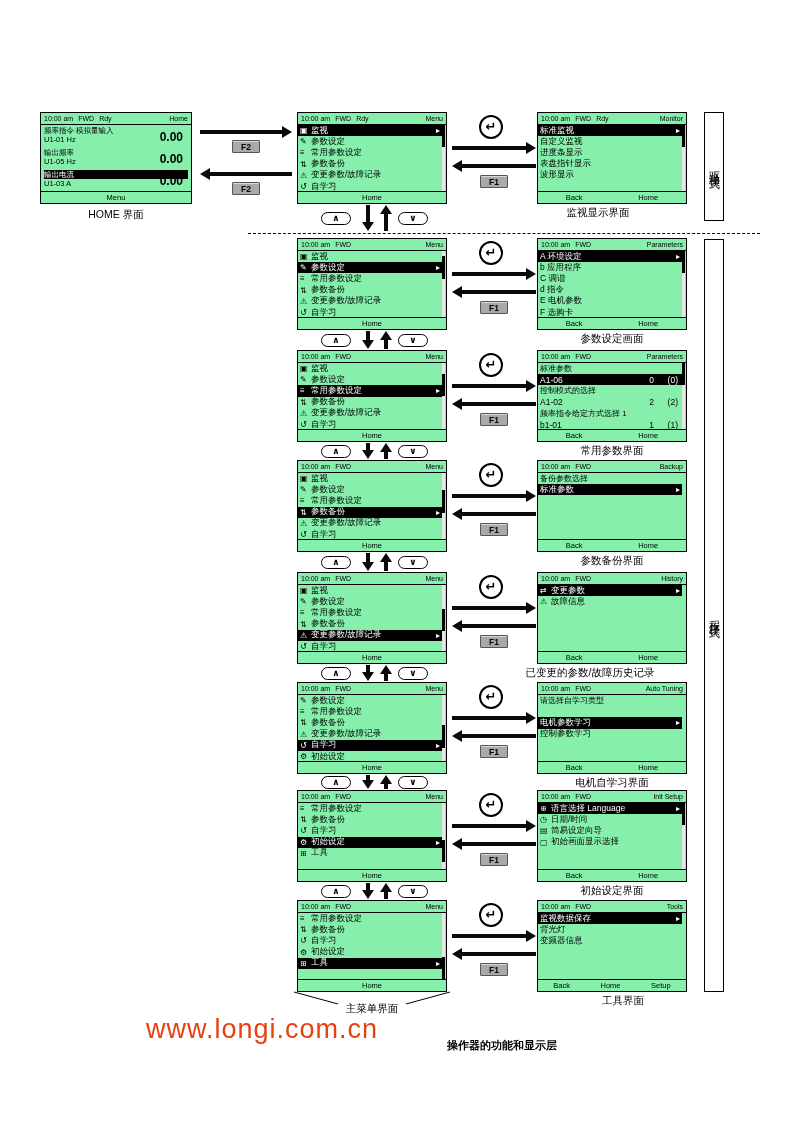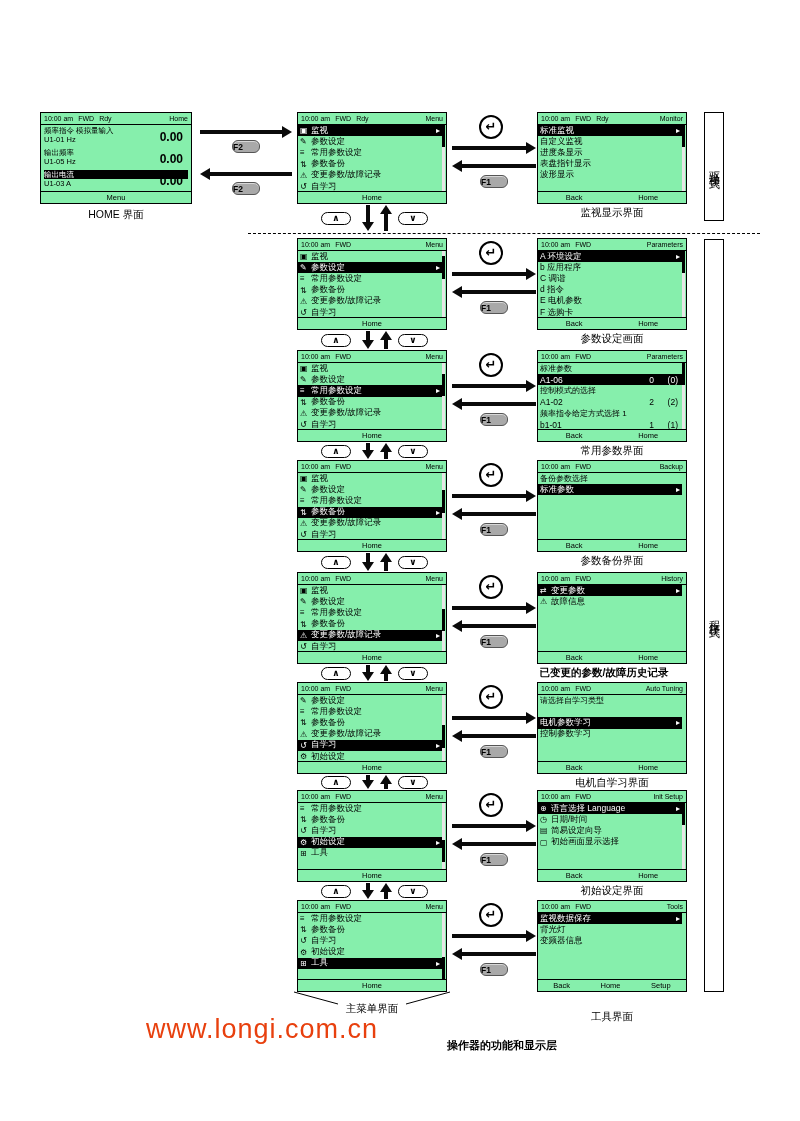--- a/index.html
+++ b/index.html
@@ -32,21 +32,21 @@
   #home-screen{left:40px;top:112px;width:152px;height:92px;}
   .home-body{position:absolute;top:12px;left:0;right:0;bottom:11px;padding:1px 3px;}
   .mon{position:relative;height:22px;}
   .mon-name{font-size:7.5px;line-height:9px;white-space:nowrap;}
   .mon-name.hl{background:#000;color:#fff;}
   .mon-sub{font-size:7.5px;line-height:9px;}
   .mon-val{position:absolute;right:5px;top:4px;font-size:12px;font-weight:bold;}
   #home-caption{left:40px;top:208px;width:152px;}
 
   
-  .fkey{position:absolute;background:#a9a9a9;border:1px solid #555;border-radius:6px;color:#000;font-size:8.5px;font-weight:bold;line-height:12px;box-sizing:border-box;box-shadow:inset 0 1px 0 rgba(255,255,255,.55);}
+  .fkey{position:absolute;background:#a9a9a9;border:1px solid #555;border-radius:1px;color:#000;font-size:8.5px;font-weight:bold;text-align:center;line-height:12px;box-sizing:border-box;box-shadow:inset 0 1px 0 rgba(255,255,255,.55);}
   .enter-key{position:absolute;border:2px solid #000;border-radius:50%;background:#fff;font-size:13px;font-weight:bold;text-align:center;line-height:20px;box-sizing:border-box;}
   .oval-key{position:absolute;border:1.5px solid #000;border-radius:7px;background:#fff;font-size:9px;font-weight:bold;text-align:center;line-height:10px;box-sizing:border-box;}
 
   
   .harrow,.varrow{position:absolute;}
   .harrow div,.varrow div{position:absolute;}
   .harrow .shaft{top:4px;height:4px;background:#0a0a0a;}
   .varrow .shaft{left:4px;width:4px;background:#0a0a0a;}
   .head-right{right:0;top:0;width:0;height:0;border-top:6px solid transparent;border-bottom:6px solid transparent;border-left:10px solid #0a0a0a;}
   .head-left{left:0;top:0;width:0;height:0;border-top:6px solid transparent;border-bottom:6px solid transparent;border-right:10px solid #0a0a0a;}
@@ -456,21 +456,21 @@
         </div>
       </div>
       <div class="sb">
         <div class="sb-th" style="top: 0%;"></div>
       </div>
       <div class="lcd-foot">
         <span class="fk">Back</span>
         <span class="fk">Home</span>
       </div>
     </div>
-    <div class="cap" style="position: absolute; left: 522px; top: 206px; width: 180px;">监视显示界面</div>
+    <div class="cap" style="position: absolute; left: 508px; top: 206px; width: 180px;">监视显示界面</div>
     <div class="lcd" style="position: absolute; left: 537px; top: 238px; width: 150px; height: 92px;">
       <div class="lcd-head">
         <span class="st">10:00 am</span>
         <span class="st">FWD</span>
         <span class="mode">Parameters</span>
       </div>
       <div class="lcd-body">
         <div class="lcd-item hl">
           <span class="lb">A 环境设定</span>
           <span class="arr">▸</span>
@@ -577,21 +577,21 @@
         <div class="lcd-item">
           <span class="ic">⚠</span>
           <span class="lb">故障信息</span>
         </div>
       </div>
       <div class="lcd-foot">
         <span class="fk">Back</span>
         <span class="fk">Home</span>
       </div>
     </div>
-    <div class="cap" style="position: absolute; left: 514px; top: 666px; width: 180px; font-weight: bold;">已变更的参数/故障历史记录</div>
+    <div class="cap" style="position: absolute; left: 500px; top: 666px; width: 180px;">已变更的参数/故障历史记录</div>
     <div class="lcd" style="position: absolute; left: 537px; top: 682px; width: 150px; height: 92px;">
       <div class="lcd-head">
         <span class="st">10:00 am</span>
         <span class="st">FWD</span>
         <span class="mode">Auto Tuning</span>
       </div>
       <div class="lcd-body">
         <div class="lcd-item sm">
           <span class="lb">请选择自学习类型</span>
         </div>
@@ -663,21 +663,21 @@
         <div class="lcd-item">
           <span class="lb">变频器信息</span>
         </div>
       </div>
       <div class="lcd-foot">
         <span class="fk">Back</span>
         <span class="fk">Home</span>
         <span class="fk">Setup</span>
       </div>
     </div>
-    <div class="cap" style="position: absolute; left: 522px; top: 994px; width: 180px; margin-top: 16px;">工具界面</div>
+    <div class="cap" style="position: absolute; left: 533px; top: 994px; width: 180px;">工具界面</div>
     <div class="enter-key" style="position: absolute; left: 479px; top: 115px; width: 24px; height: 24px;">↵</div>
     <div class="harrow" style="position: absolute; left: 452px; top: 142px; width: 84px; height: 12px;">
       <div class="shaft" style="left: 0px; width: 74px;"></div>
       <div class="head-right"></div>
     </div>
     <div class="harrow" style="position: absolute; left: 452px; top: 160px; width: 84px; height: 12px;">
       <div class="shaft" style="left: 10px; width: 74px;"></div>
       <div class="head-left"></div>
     </div>
     <div class="fkey" style="position: absolute; left: 480px; top: 175px; width: 28px; height: 13px;">F1</div>

